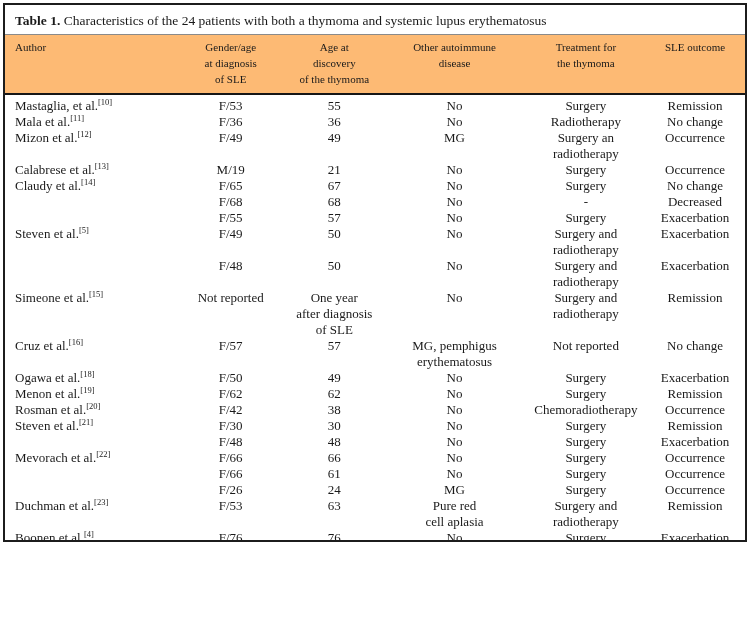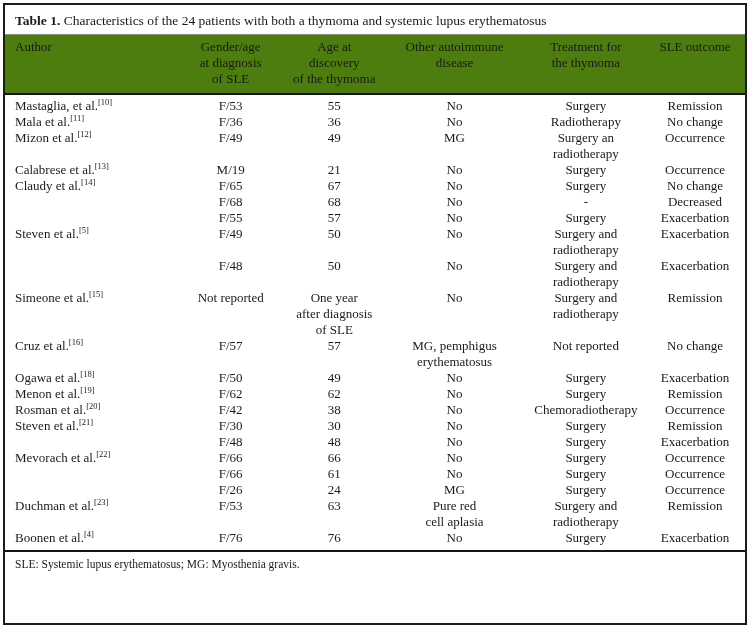--- a/index.html
+++ b/index.html
@@ -12,21 +12,21 @@
     height: 630px;
     position: relative;
     font-family: "Liberation Serif", serif;
     color: #1a1a1a;
   }
   .frame {
     position: absolute;
     left: 3px;
     top: 3px;
     width: 744px;
-    height: 622px;
+    height: 539px;
     box-sizing: border-box;
     border: 2px solid #1c1c1c;
     background: #ffffff;
     overflow: hidden;
   }
   .title-row {
     padding: 7px 10px 5px 10px;
     font-size: 13.5px;
     line-height: 17px;
   }
@@ -36,25 +36,25 @@
     border-collapse: collapse;
     table-layout: fixed;
   }
   col.c-author    { width: 23%; }
   col.c-gender    { width: 15%; }
   col.c-age       { width: 13%; }
   col.c-other     { width: 19.5%; }
   col.c-treatment { width: 16%; }
   col.c-outcome   { width: 13.5%; }
   thead th {
-    background: #4d7c0f;
+    background: #fdba74;
     border-top: 1px solid #8a8a8a;
     border-bottom: 2px solid #161616;
     font-weight: normal;
-    font-size: 13px;
+    font-size: 11px;
     line-height: 16px;
     padding: 4px 2px 6px 2px;
     vertical-align: top;
     text-align: center;
     white-space: pre-line;
   }
   thead th.col-author {
     text-align: left;
     padding-left: 10px;
   }

